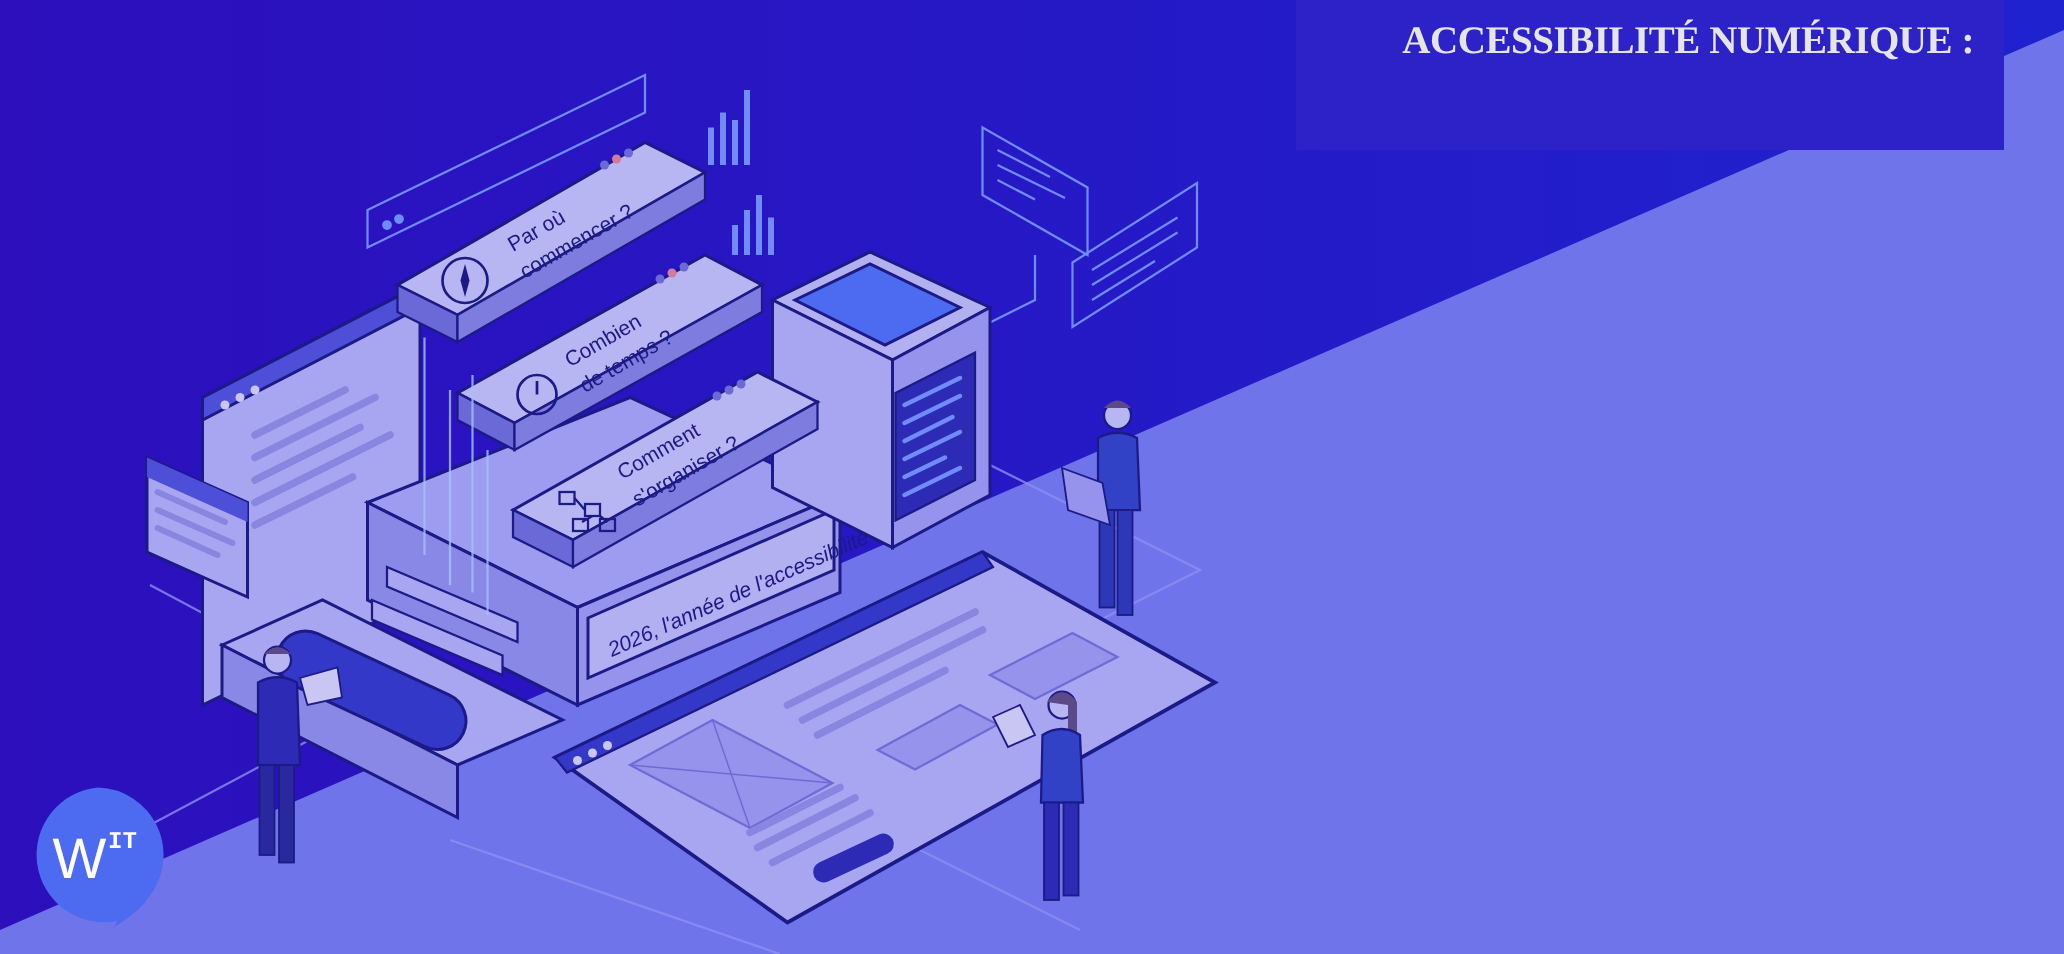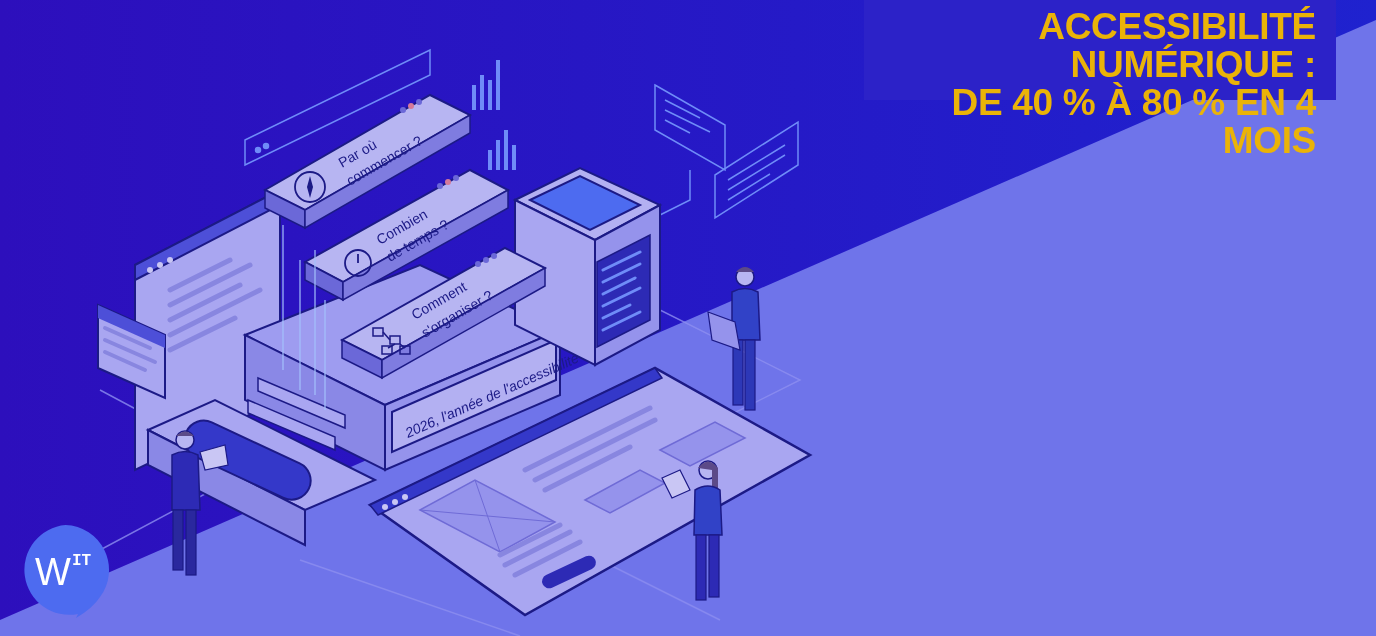--- a/index.html
+++ b/index.html
@@ -1,19 +1,19 @@
 <!DOCTYPE html>
 <html><head>
 <meta charset="utf-8">
 <style>
   html,body{margin:0;padding:0;}
   body{width:1376px;height:636px;overflow:hidden;position:relative;font-family:"Liberation Sans",sans-serif;background:#6f74ea;}
   .bg{position:absolute;inset:0;}
   .title-box{position:absolute;left:864px;top:0;width:472px;height:100px;background:#2c22c8;box-sizing:border-box;padding:8px 20px 0 0;text-align:right;}
-  .title-line{display:block;color:#eab308;font-weight:bold;font-size:37px;line-height:38px;letter-spacing:-0.3px;font-family:Liberation Sans, sans-serif;}
+  .title-line{display:block;color:#e5e5e5;font-weight:bold;font-size:26px;line-height:38px;letter-spacing:-0.3px;font-family:Liberation Serif, serif;}
   .logo{position:absolute;left:18px;top:523px;width:95px;height:95px;}
   .scene{position:absolute;left:0;top:0;}
   .svgtext{font-family:"Liberation Sans",sans-serif;}
 </style>
 </head>
 <body>
 
 <svg class="bg" width="1376" height="636" viewBox="0 0 1376 636">
   <defs>
     <linearGradient id="darkg" x1="0" y1="0" x2="1" y2="0">
@@ -205,20 +205,19 @@
     <path d="M698,468 Q708,455 718,468 L718,495 L712,495 L712,470 Z" fill="#5c4a88"></path>
     <path d="M695,490 Q708,482 720,490 L722,535 L694,535 Z" fill="#3142c7" stroke="#1c1a86" stroke-width="1.5"></path>
     <rect x="696" y="535" width="10" height="65" fill="#2d2ab5" stroke="#1c1a86" stroke-width="1.2"></rect>
     <rect x="709" y="535" width="10" height="62" fill="#2d2ab5" stroke="#1c1a86" stroke-width="1.2"></rect>
     <polygon points="662,478 680,470 690,490 672,498" fill="#c9c6f4" stroke="#1c1a86" stroke-width="1.2"></polygon>
   </g>
 </svg>
 
 <div class="title-box">
   <span class="title-line">ACCESSIBILITÉ NUMÉRIQUE :</span>
-  <span class="title-line">DE 40 % À 80 % EN 4 MOIS</span>
 </div>
 
 <svg class="logo" viewBox="0 0 95 95" width="95" height="95">
   <path d="M47.5,2 A45,45 0 1 0 60,91 L58,95 Q75,85 82,74 A45,45 0 0 0 47.5,2 Z" fill="#4d6bf0"></path>
   <text x="17" y="62" font-size="38" fill="#ffffff" font-family="Liberation Sans, sans-serif">W</text>
   <text x="54" y="42" font-size="16" fill="#ffffff" font-family="Liberation Mono, monospace" font-weight="bold">IT</text>
 </svg>
 
 </body></html>

